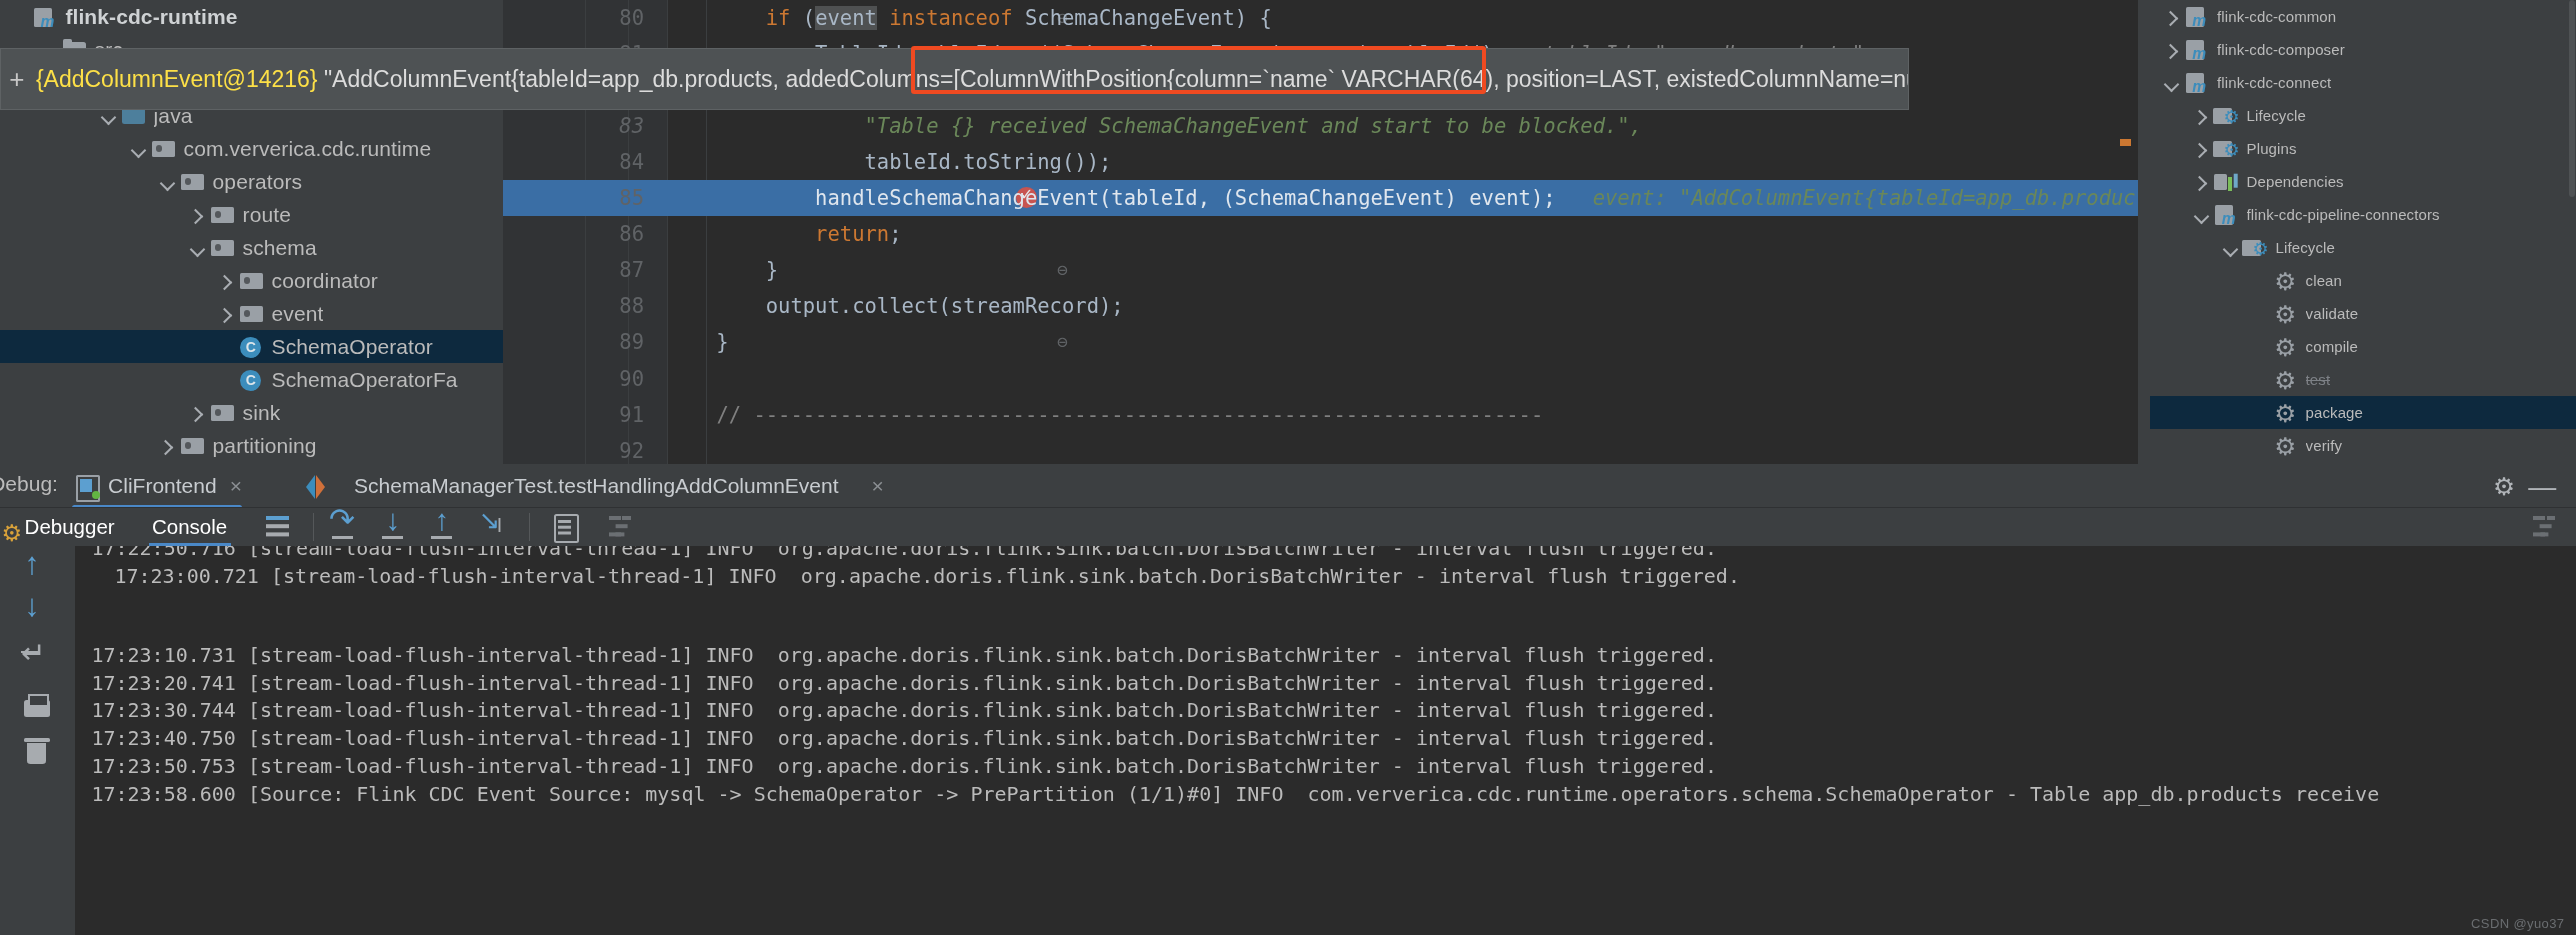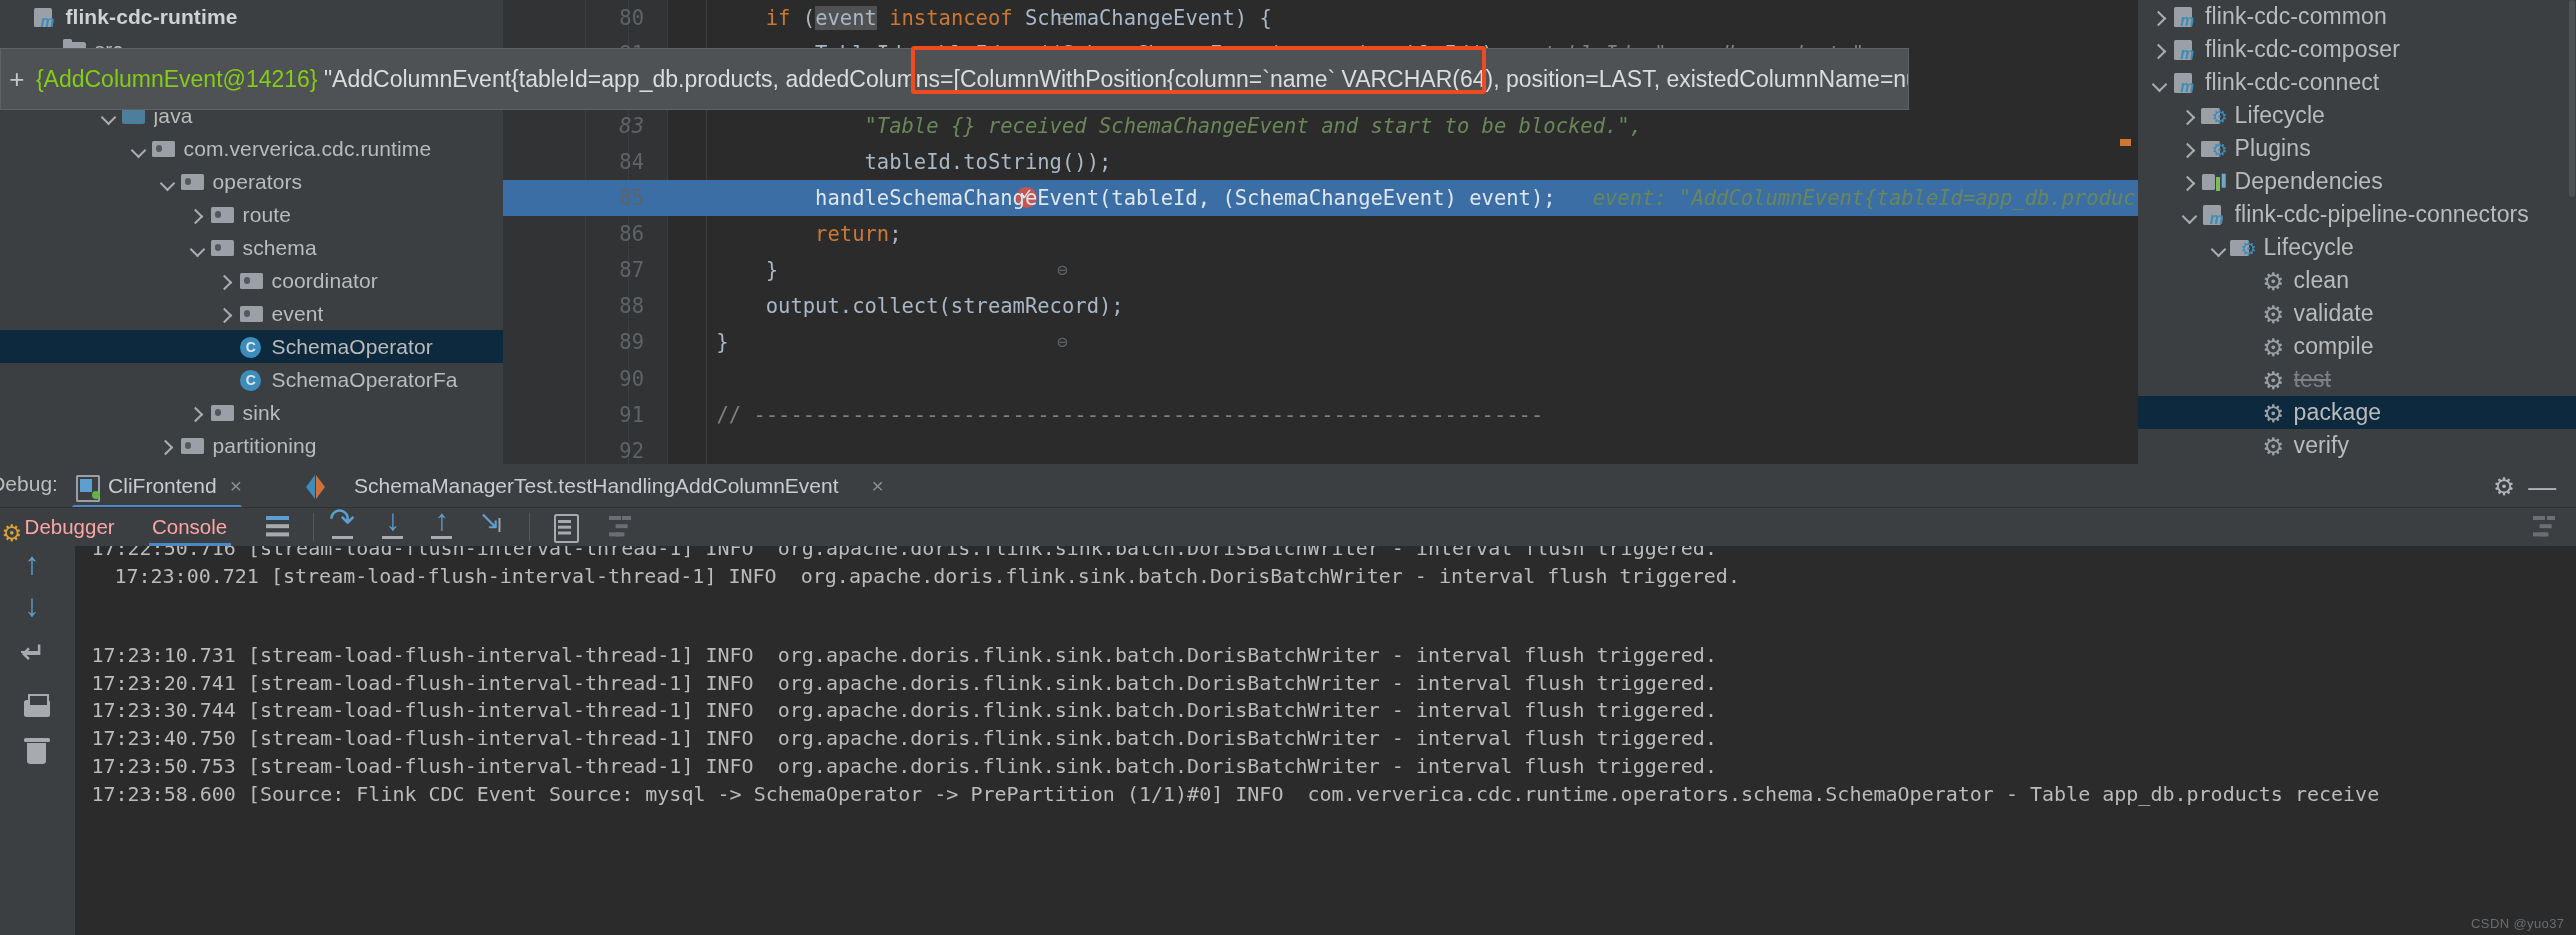--- a/index.html
+++ b/index.html
@@ -90,31 +90,31 @@
   .bp-check::after { content:"\2713"; position:absolute; left:4.9px; top:-4.1px; color:#e8e8e8; font-size:18px; }
   .vline { position:absolute; top:0; width:0.8px; height:464px; background:#3b3e40; }
 
   
   #debug-popup {
     position:absolute; left:0; top:48px; width:1909px; height:62px;
     background:#4e5254; border:0.8px solid #5e6264; display:flex; align-items:center;
     color:#dcdcdc; font-size:23px; white-space:nowrap; z-index:30; overflow:hidden;
   }
   #debug-popup .plus { color:#c7c7c7; font-size:26px; margin:0 11.5px 0 8.2px; }
-  #debug-popup .dim { color:#84cc16; }
+  #debug-popup .dim { color:#fde047; }
   #red-box-1 {
     position:absolute; left:911px; top:46px; width:575px; height:48px;
     border:4.1px solid #f04a21; border-radius:3.3px; z-index:31; pointer-events:none;
   }
 
   
   #maven-panel {
     position:absolute; left:2138px; top:0; width:438px; height:464px; background:#3c3f41; overflow:hidden;
   }
-  #maven-panel .proj-row { font-size:23px; }
+  #maven-panel .proj-row { font-size:15px;margin-left:12px; }
   .scroll-right { position:absolute; right:0; top:0; width:8.2px; height:464px; background:#3c3f41; }
   .scroll-right .thumb { position:absolute; right:0.8px; top:0px; width:6.6px; height:197px; background:#4f5254; border-radius:3.3px; }
 
   
   #debug-window { position:absolute; left:0; top:464px; width:2576px; height:472px; background:#3c3f41; }
   #debug-tabbar { position:absolute; left:0; top:0; width:2576px; height:43px; background:#3c3f41; }
   #debug-tabbar .dbg-label { position:absolute; left:-9.8px; top:8.2px; color:#bbbbbb; font-size:21px; }
   .tab { position:absolute; top:1.6px; height:41px; display:flex; align-items:center; color:#c8ccd0; font-size:21px; white-space:nowrap; }
   .tab .tabicon { width:29.5px; height:26px; position:relative; margin-right:6.6px; }
   .tab .closex { color:#8b8f93; font-size:21px; margin-left:13px; }
@@ -122,21 +122,21 @@
   .ic-app::before { content:""; position:absolute; left:4.1px; top:1.6px; width:19.7px; height:23px; border:2.5px solid #9aa0a6; border-radius:1.6px; }
   .ic-app::after { content:""; position:absolute; left:8.2px; top:5.7px; width:11.5px; height:13px; background:#5c9fd0; }
   .ic-run-dot { position:absolute; left:19.7px; top:18px; width:8.2px; height:8.2px; background:#62b543; border-radius:50%; }
   .ic-junit::before { content:""; position:absolute; left:8.2px; top:1.6px; width:0; height:0; border-top:12.3px solid transparent; border-bottom:12.3px solid transparent; border-right:9.8px solid #3c8dbc; }
   .ic-junit::after { content:""; position:absolute; left:18px; top:1.6px; width:0; height:0; border-top:12.3px solid transparent; border-bottom:12.3px solid transparent; border-left:9.8px solid #d0703a; }
 
   #gear-icon-tb { position:absolute; right:61px; top:8.2px; color:#b0b4b8; font-size:24.6px; }
   #minimize-icon-tb { position:absolute; right:19.7px; top:6.6px; color:#b0b4b8; font-size:28px; }
 
   #debug-toolbar { position:absolute; left:0; top:43px; width:2576px; height:39px; background:#3c3f41; border-top:0.8px solid #2f3133; }
-  .dbg-tab2 { position:absolute; top:6.6px; color:#fca5a5; font-size:20.5px; }
+  .dbg-tab2 { position:absolute; top:6.6px; color:#ffffff; font-size:20.5px; }
   .dbg-tab2.active::after { content:""; position:absolute; left:-3.3px; right:-3.3px; bottom:-8.2px; height:4.1px; background:#4a88c7; }
   .tbicon { position:absolute; top:4.9px; width:29.5px; height:28px; }
   .tb-sep { position:absolute; top:4.9px; width:0.8px; height:28px; background:#55585a; }
 
   .tb-lines::before { content:""; position:absolute; left:1.6px; top:3.3px; width:23px; height:4.1px; background:#5c9fd0; box-shadow:0 8.2px 0 0 #a7abaf, 0 16.4px 0 0 #a7abaf; }
   .tb-stepover::before { content:"\21B7"; position:absolute; left:0; top:-11.5px; color:#5c9fd0; font-size:31px; }
   .tb-stepover::after { content:""; position:absolute; left:3.3px; bottom:1.6px; width:21px; height:3.3px; background:#a7abaf; }
   .tb-stepinto::before { content:"\2193"; position:absolute; left:6.6px; top:-9.8px; color:#5c9fd0; font-size:29.5px; font-weight:bold; }
   .tb-stepinto::after { content:""; position:absolute; left:3.3px; bottom:1.6px; width:21px; height:3.3px; background:#a7abaf; }
   .tb-stepout::before { content:"\2191"; position:absolute; left:6.6px; top:-9.8px; color:#5c9fd0; font-size:29.5px; font-weight:bold; }

